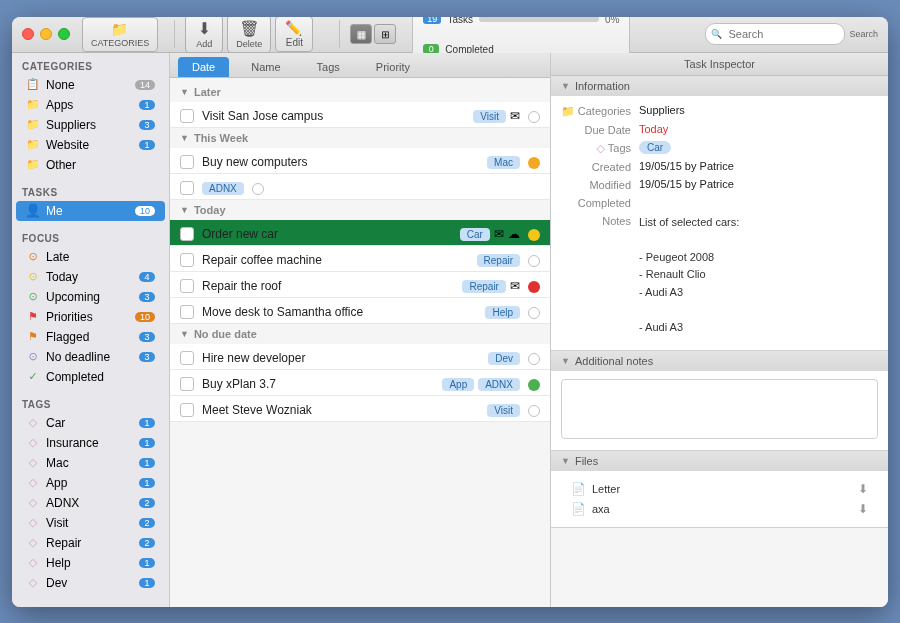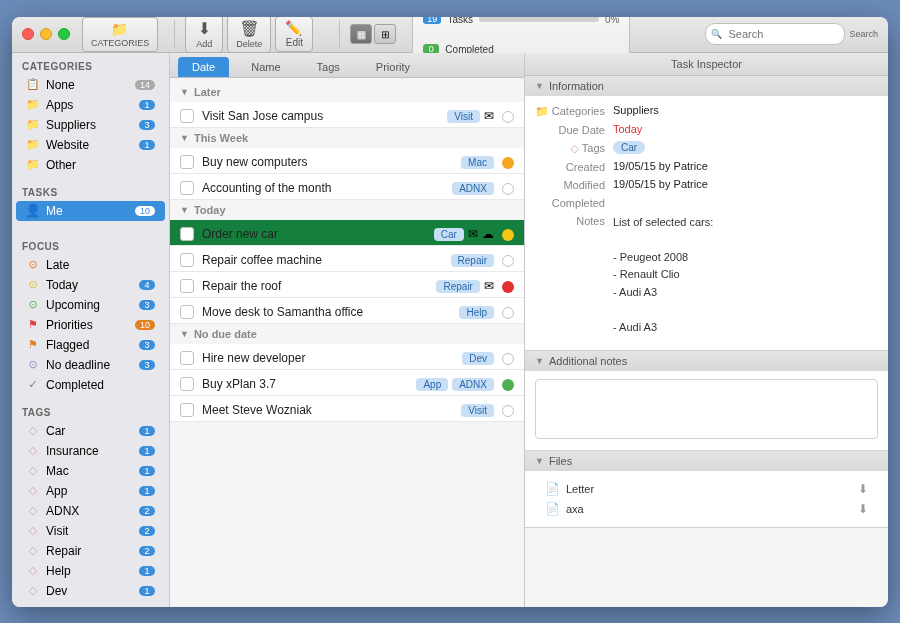--- a/index.html
+++ b/index.html
@@ -311,21 +311,21 @@
       border-radius: 50%;
       margin-left: 4px;
       flex-shrink: 0;
     }
     .dot-orange { background: #f5a623; }
     .dot-red { background: #e03030; }
     .dot-green { background: #4caf50; }
     .dot-empty { border: 1px solid #c0c0c0; background: transparent; }
     
     .inspector-panel {
-      width: 364px;
+      width: 338px;
       background: #f5f5f5;
       border-left: 1px solid #c8c8cc;
       display: flex;
       flex-direction: column;
       overflow-y: auto;
       flex-shrink: 0;
     }
     .inspector-header {
       background: linear-gradient(to bottom, #e8e8e8, #d8d8d8);
       border-bottom: 1px solid #c0c0c0;
@@ -516,21 +516,21 @@
       <div class="sidebar-item">
         <span class="item-icon folder-icon">📁</span>
         <span class="item-label">Other</span>
       </div>
       <div class="sidebar-section-header" style="margin-top:4px;">TASKS</div>
       <div class="sidebar-item active">
         <span class="item-icon" style="font-size:13px;">👤</span>
         <span class="item-label">Me</span>
         <span class="count-badge white">10</span>
       </div>
-      <div class="sidebar-section-header" style="margin-top:12px;">FOCUS</div>
+      <div class="sidebar-section-header" style="margin-top:4px;">FOCUS</div>
       <div class="sidebar-item">
         <span class="item-icon" style="color:#e08020;">⊙</span>
         <span class="item-label">Late</span>
       </div>
       <div class="sidebar-item">
         <span class="item-icon" style="color:#e0c030;">⊙</span>
         <span class="item-label">Today</span>
         <span class="count-badge blue">4</span>
       </div>
       <div class="sidebar-item">
@@ -633,21 +633,20 @@
           <span>This Week</span>
         </div>
         <div class="task-row">
           <div class="task-checkbox"></div>
           <span class="task-name">Buy new computers</span>
           <span class="task-tag">Mac</span>
           <div class="task-dot dot-orange"></div>
         </div>
         <div class="task-row">
           <div class="task-checkbox"></div>
-          <span class="task-name">Accounting of the month</span>
           <span class="task-tag">ADNX</span>
           <div class="task-dot dot-empty"></div>
         </div>
 
         <div class="section-header">
           <span class="triangle">▼</span>
           <span>Today</span>
         </div>
         <div class="task-row selected">
           <div class="task-checkbox"></div>

